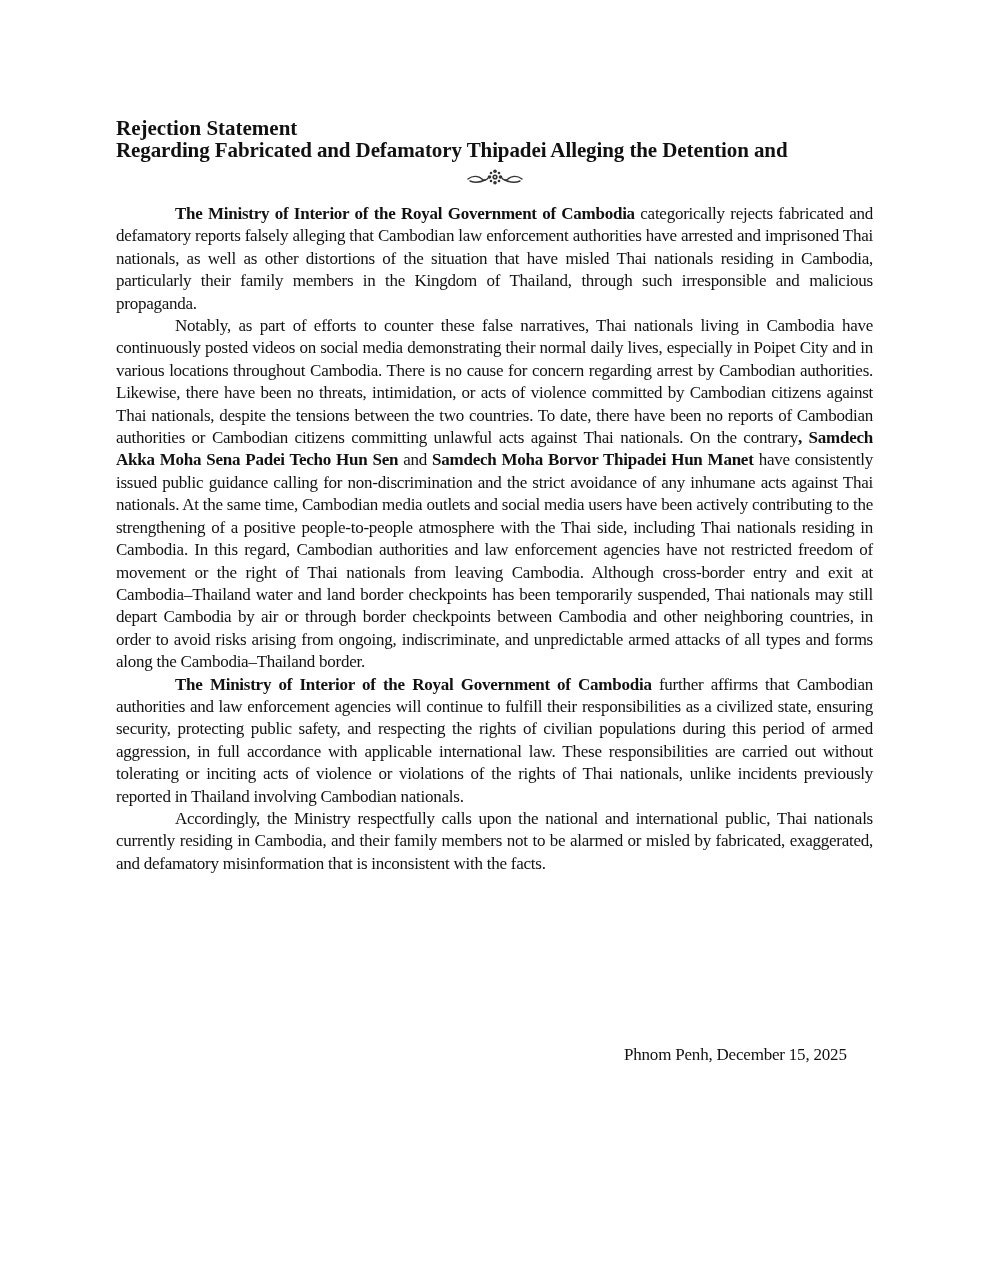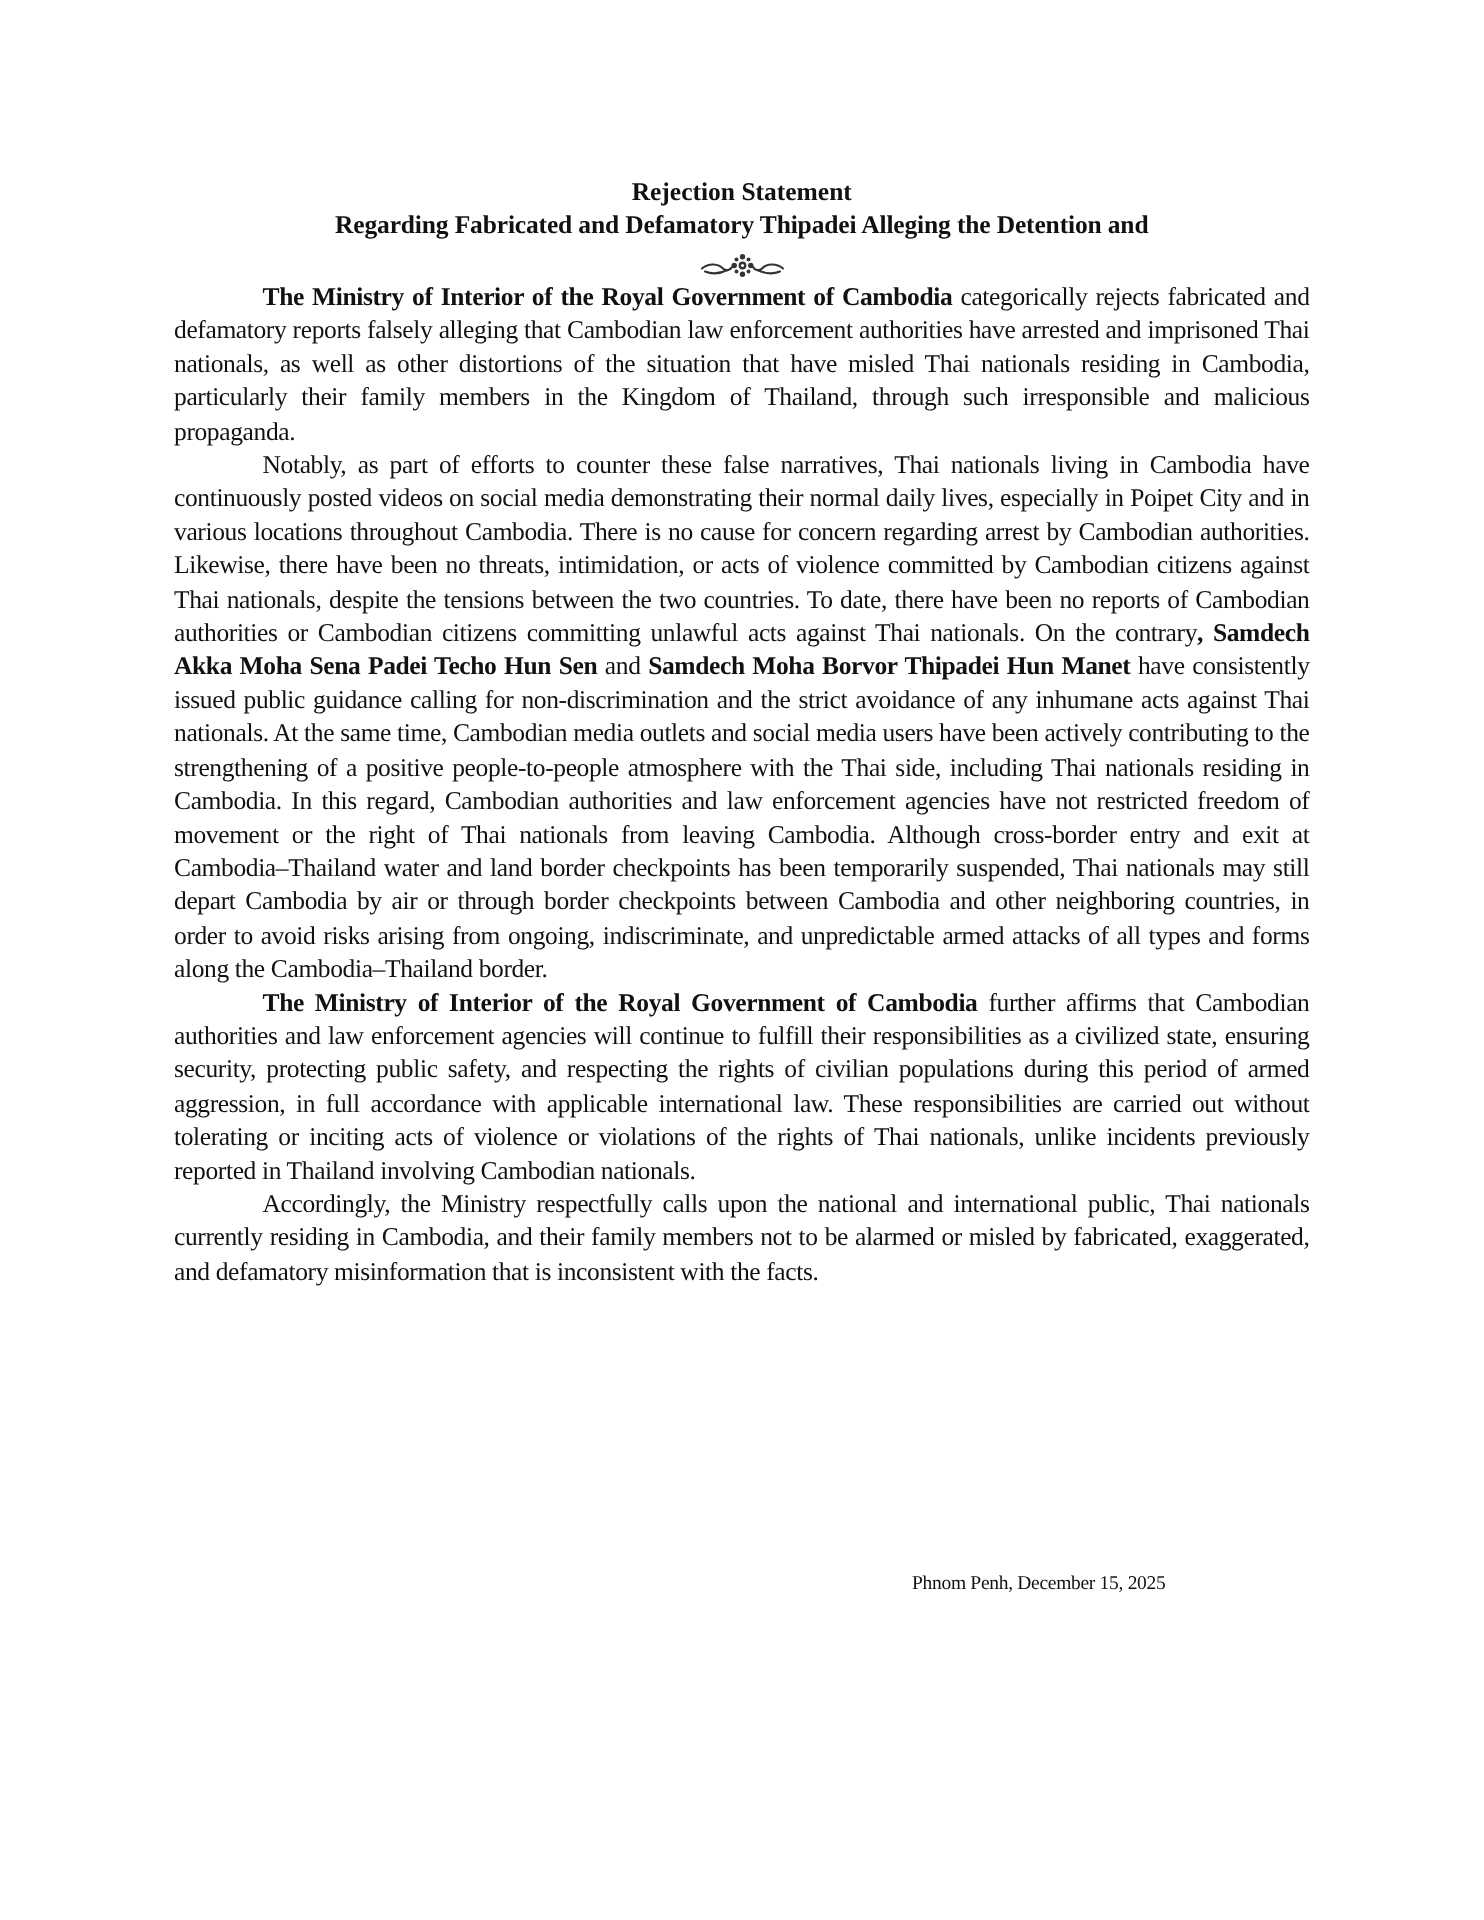--- a/index.html
+++ b/index.html
@@ -11,50 +11,50 @@
       font-family: "Liberation Serif", "DejaVu Serif", serif;
       color: #111111;
     }
     .page {
       position: absolute;
       left: 116px;
       top: 117px;
       width: 757px;
     }
     .title-block {
-      text-align: center;
       font-weight: bold;
-      font-size: 17px;
+      font-size: 21px;
       line-height: 22px;
     }
     .title-line1 { display: block; padding-left: 0; }
     .title-line2 { display: block; white-space: nowrap; letter-spacing: -0.1px; }
     .title-line3 { display: block; white-space: nowrap; }
     .ornament {
       display: block;
       margin: 6px auto 0;
       width: 60px;
       height: 20px;
     }
     .body-text {
+      margin-top: 16px;
       font-size: 17px;
       line-height: 22.4px;
       text-align: justify;
       letter-spacing: -0.25px;
     }
     .body-text p {
       margin: 0;
       text-indent: 59px;
     }
     .body-text b { font-weight: bold; }
     .signature {
       position: absolute;
-      left: 608px;
+      left: 624px;
       top: 1044px;
-      font-size: 13px;
+      font-size: 17px;
       line-height: 22px;
       white-space: nowrap;
       letter-spacing: -0.2px;
     }
   </style>
 </head>
 <body>
 
 <div class="page">
   <div class="title-block">

